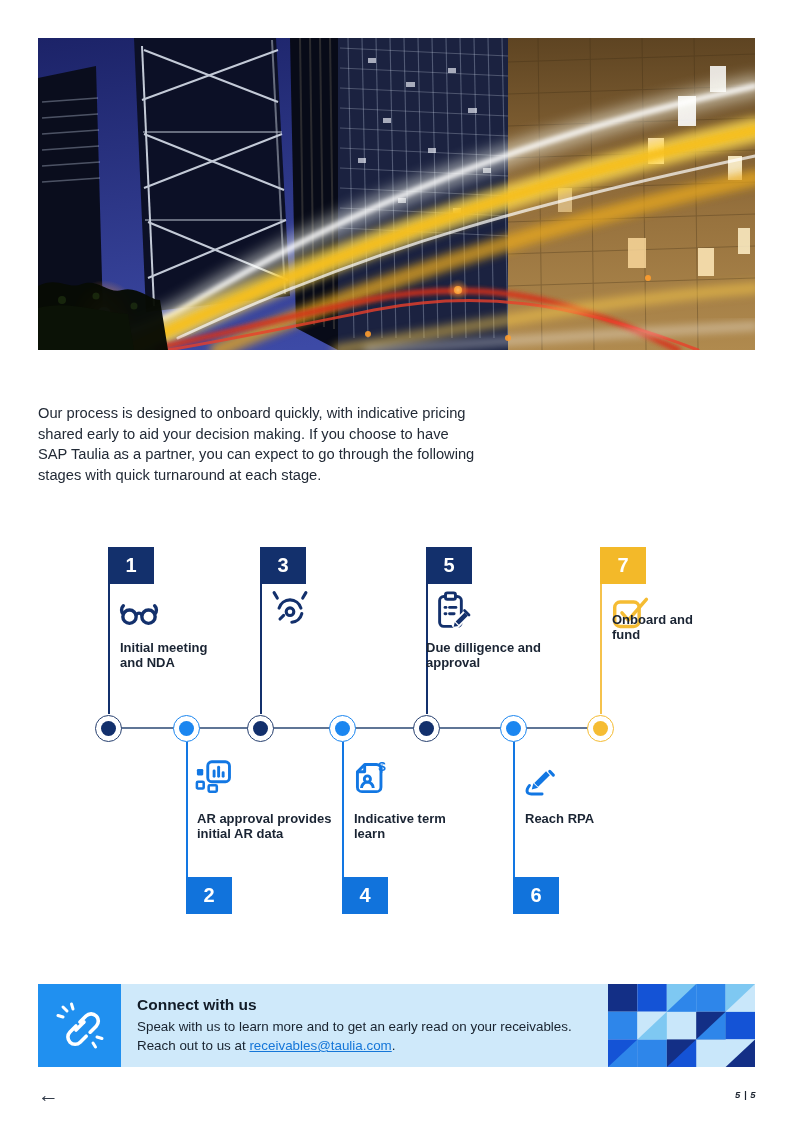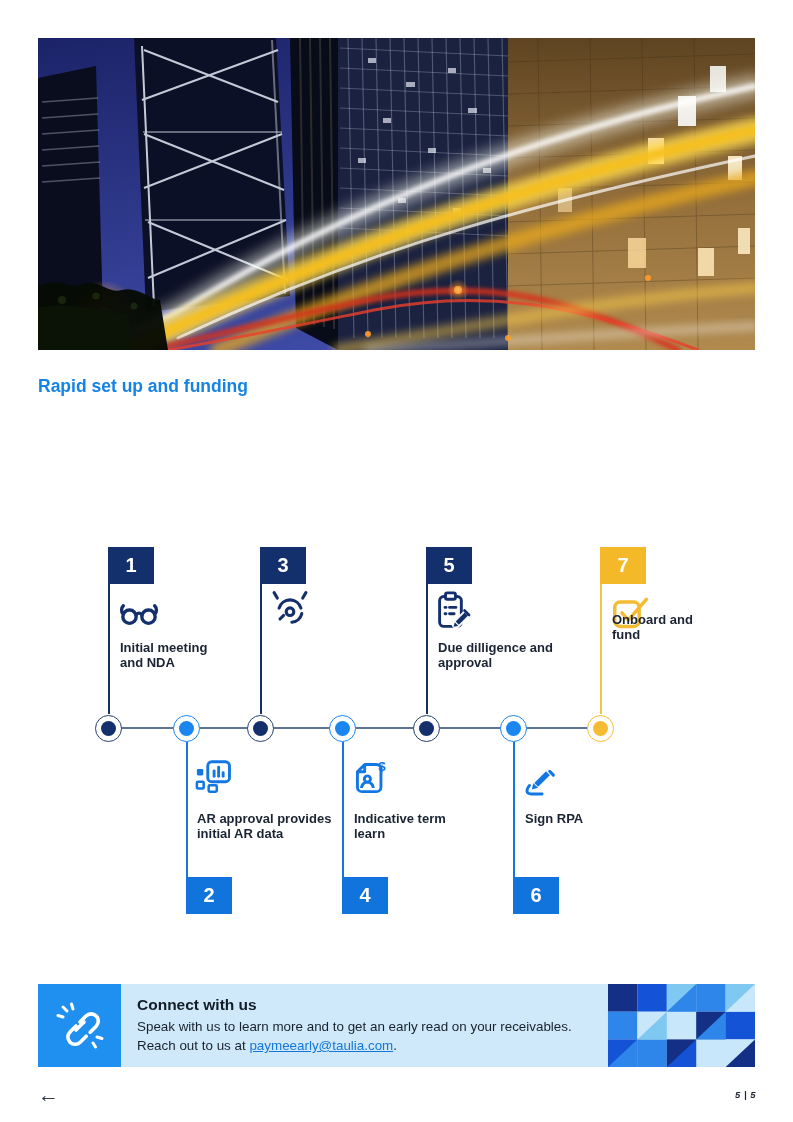--- a/index.html
+++ b/index.html
@@ -203,21 +203,21 @@
       <path d="M0,248 C20,238 30,252 44,246 C60,240 70,256 84,252 C100,248 112,262 122,262 L130,312 L0,312 Z" fill="#070b04" opacity="0.97"></path>
       <path d="M0,270 C30,262 60,274 90,276 L96,312 L0,312 Z" fill="#0b1206"></path>
       <g fill="#274015" opacity="0.5">
         <circle cx="24" cy="262" r="4"></circle>
           <circle cx="58" cy="258" r="3.5"></circle>
           <circle cx="96" cy="268" r="3.5"></circle>
       </g>
     </svg>
   </div>
 
-  <div class="intro-heading">Rapid set up and funding</div>
+  <div class="intro-body">Our process is designed to onboard quickly, with indicative pricing shared early to aid your decision making. If you choose to have SAP Taulia as a partner, you can expect to go through the following stages with quick turnaround at each stage.</div>
 
   <div class="hline"></div>
   <div class="vline navy" style="left:108px;top:584px;height:130px"></div>
   <div class="vline navy" style="left:260px;top:584px;height:130px"></div>
   <div class="vline navy" style="left:426px;top:584px;height:130px"></div>
   <div class="vline yellow" style="left:600px;top:584px;height:130px"></div>
   <div class="vline blue" style="left:186px;top:742px;height:135px"></div>
   <div class="vline blue" style="left:342px;top:742px;height:135px"></div>
   <div class="vline blue" style="left:513px;top:742px;height:135px"></div>
 
@@ -265,21 +265,21 @@
           <path d="M15,18 h7" stroke-linecap="round"></path>
       <path d="M10,25 h1" stroke-linecap="round"></path>
           <path d="M15,25 h5" stroke-linecap="round"></path>
         </g>
       <path d="M22,37 L34,25" stroke="#fff" stroke-width="9" stroke-linecap="round"></path>
       <path d="M23.5,35.5 L33.5,25.5" stroke="#13306C" stroke-width="5"></path>
       <path d="M19.5,39.5 l1.2,-5 4,4 z" fill="#13306C"></path>
       <path d="M31.5,21.5 l5,5" stroke="#13306C" stroke-width="3" stroke-linecap="round"></path>
     </svg>
   </div>
-  <div class="step-label" style="left:438px;top:640px;width:120px">Due dilligence and approval</div>
+  <div class="step-label" style="left:426px;top:640px;width:120px">Due dilligence and approval</div>
 
   <div class="badge yellow" style="left:600px;top:547px">
       <span>7</span>
     </div>
   <div class="icon" style="left:611px;top:593px">
     <svg width="40" height="38" viewBox="0 0 44 42">
       <rect x="4" y="10" width="27" height="27" rx="6" fill="none" stroke="#F5BC33" stroke-width="3.8"></rect>
       <path d="M12,22 l7,8 L39,7" fill="none" stroke="#F5BC33" stroke-width="3.8" stroke-linecap="round" stroke-linejoin="round"></path>
     </svg>
   </div>
@@ -344,21 +344,21 @@
     </div>
 
   <div class="icon" style="left:524px;top:762px">
     <svg width="38" height="36" viewBox="0 0 42 40">
       <path d="M13.5,25.5 L26.5,12.5" stroke="#1277E3" stroke-width="6"></path>
       <path d="M28.5,10.5 l4,4" stroke="#1277E3" stroke-width="3.4" stroke-linecap="round"></path>
       <path d="M8.5,30.5 l1.8,-7 5.2,5.2 z" fill="#1277E3"></path>
       <path d="M6,26 C2,31 2,35.5 8,35.5 L20,35.5" stroke="#1277E3" stroke-width="3.2" fill="none" stroke-linecap="round"></path>
     </svg>
   </div>
-  <div class="step-label" style="left:525px;top:811px;width:90px">Sign RPA</div>
+  <div class="step-label" style="left:525px;top:811px;width:90px">Reach RPA</div>
   <div class="badge blue" style="left:513px;top:877px">
       <span>6</span>
     </div>
 
   <div class="banner">
     <div class="banner-icon-box">
       <svg width="48" height="48" viewBox="0 0 48 48">
         <g fill="none" stroke="#ffffff" stroke-width="3.6" stroke-linecap="round">
           <path d="M20,24 l-6,6 a7.2,7.2 0 0 0 10.2,10.2 l6,-6"></path>
           <path d="M24,20 l6,-6 a7.2,7.2 0 0 1 10.2,10.2 l-6,6"></path>
@@ -368,21 +368,21 @@
           <path d="M11,9 l-4,-4"></path>
             <path d="M17,7 l-1.5,-5"></path>
             <path d="M7,15 l-5,-1.5"></path>
           <path d="M37,41 l2.5,4"></path>
             <path d="M41,35 l5,1.5"></path>
         </g>
       </svg>
     </div>
     <div class="banner-text">
       <div class="banner-title">Connect with us</div>
-      <div class="banner-body"><span>Speak with us to learn more and to get an early read on your receivables. Reach out to us at </span><a href="#">paymeearly@taulia.com</a><span>.</span></div>
+      <div class="banner-body"><span>Speak with us to learn more and to get an early read on your receivables. Reach out to us at </span><a href="#">receivables@taulia.com</a><span>.</span></div>
     </div>
     <svg class="mosaic" width="147" height="83" viewBox="0 0 147 83" preserveAspectRatio="none">
       <rect x="0" y="0" width="29.4" height="27.7" fill="#132F86"></rect>
       <rect x="29.4" y="0" width="29.4" height="27.7" fill="#1453D6"></rect>
       <rect x="58.8" y="0" width="29.4" height="27.7" fill="#7EC8F2"></rect>
       <rect x="88.2" y="0" width="29.4" height="27.7" fill="#2E86EA"></rect>
       <rect x="117.6" y="0" width="29.4" height="27.7" fill="#7EC8F2"></rect>
       <rect x="0" y="27.7" width="29.4" height="27.7" fill="#2E86EA"></rect>
       <rect x="29.4" y="27.7" width="29.4" height="27.7" fill="#C9E7FA"></rect>
       <rect x="58.8" y="27.7" width="29.4" height="27.7" fill="#C9E7FA"></rect>

